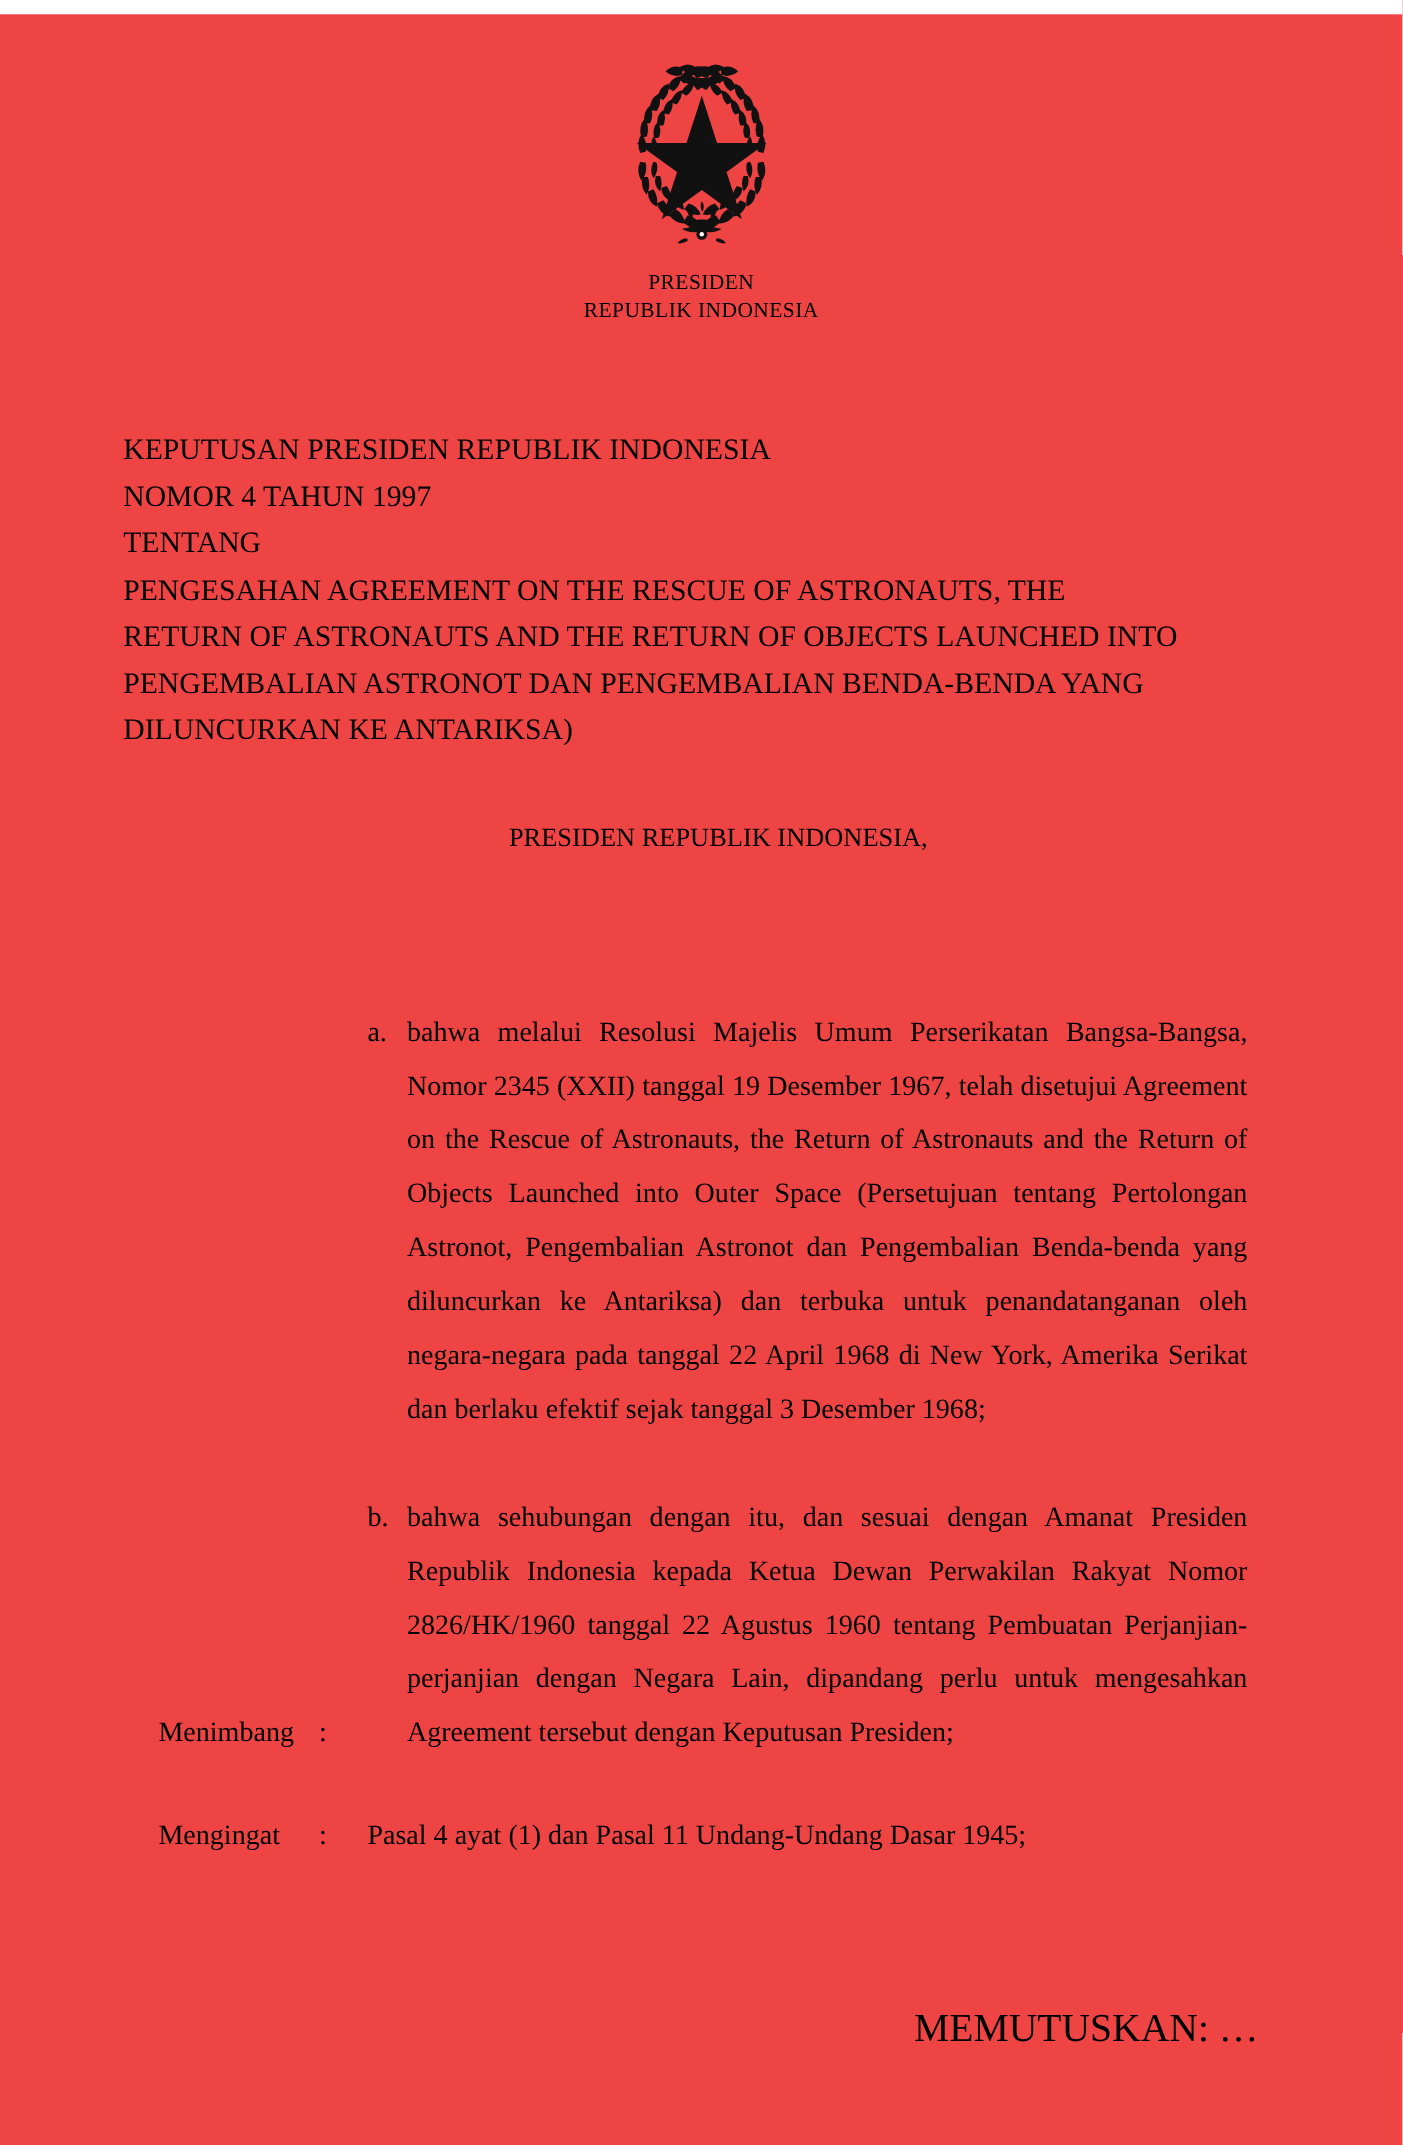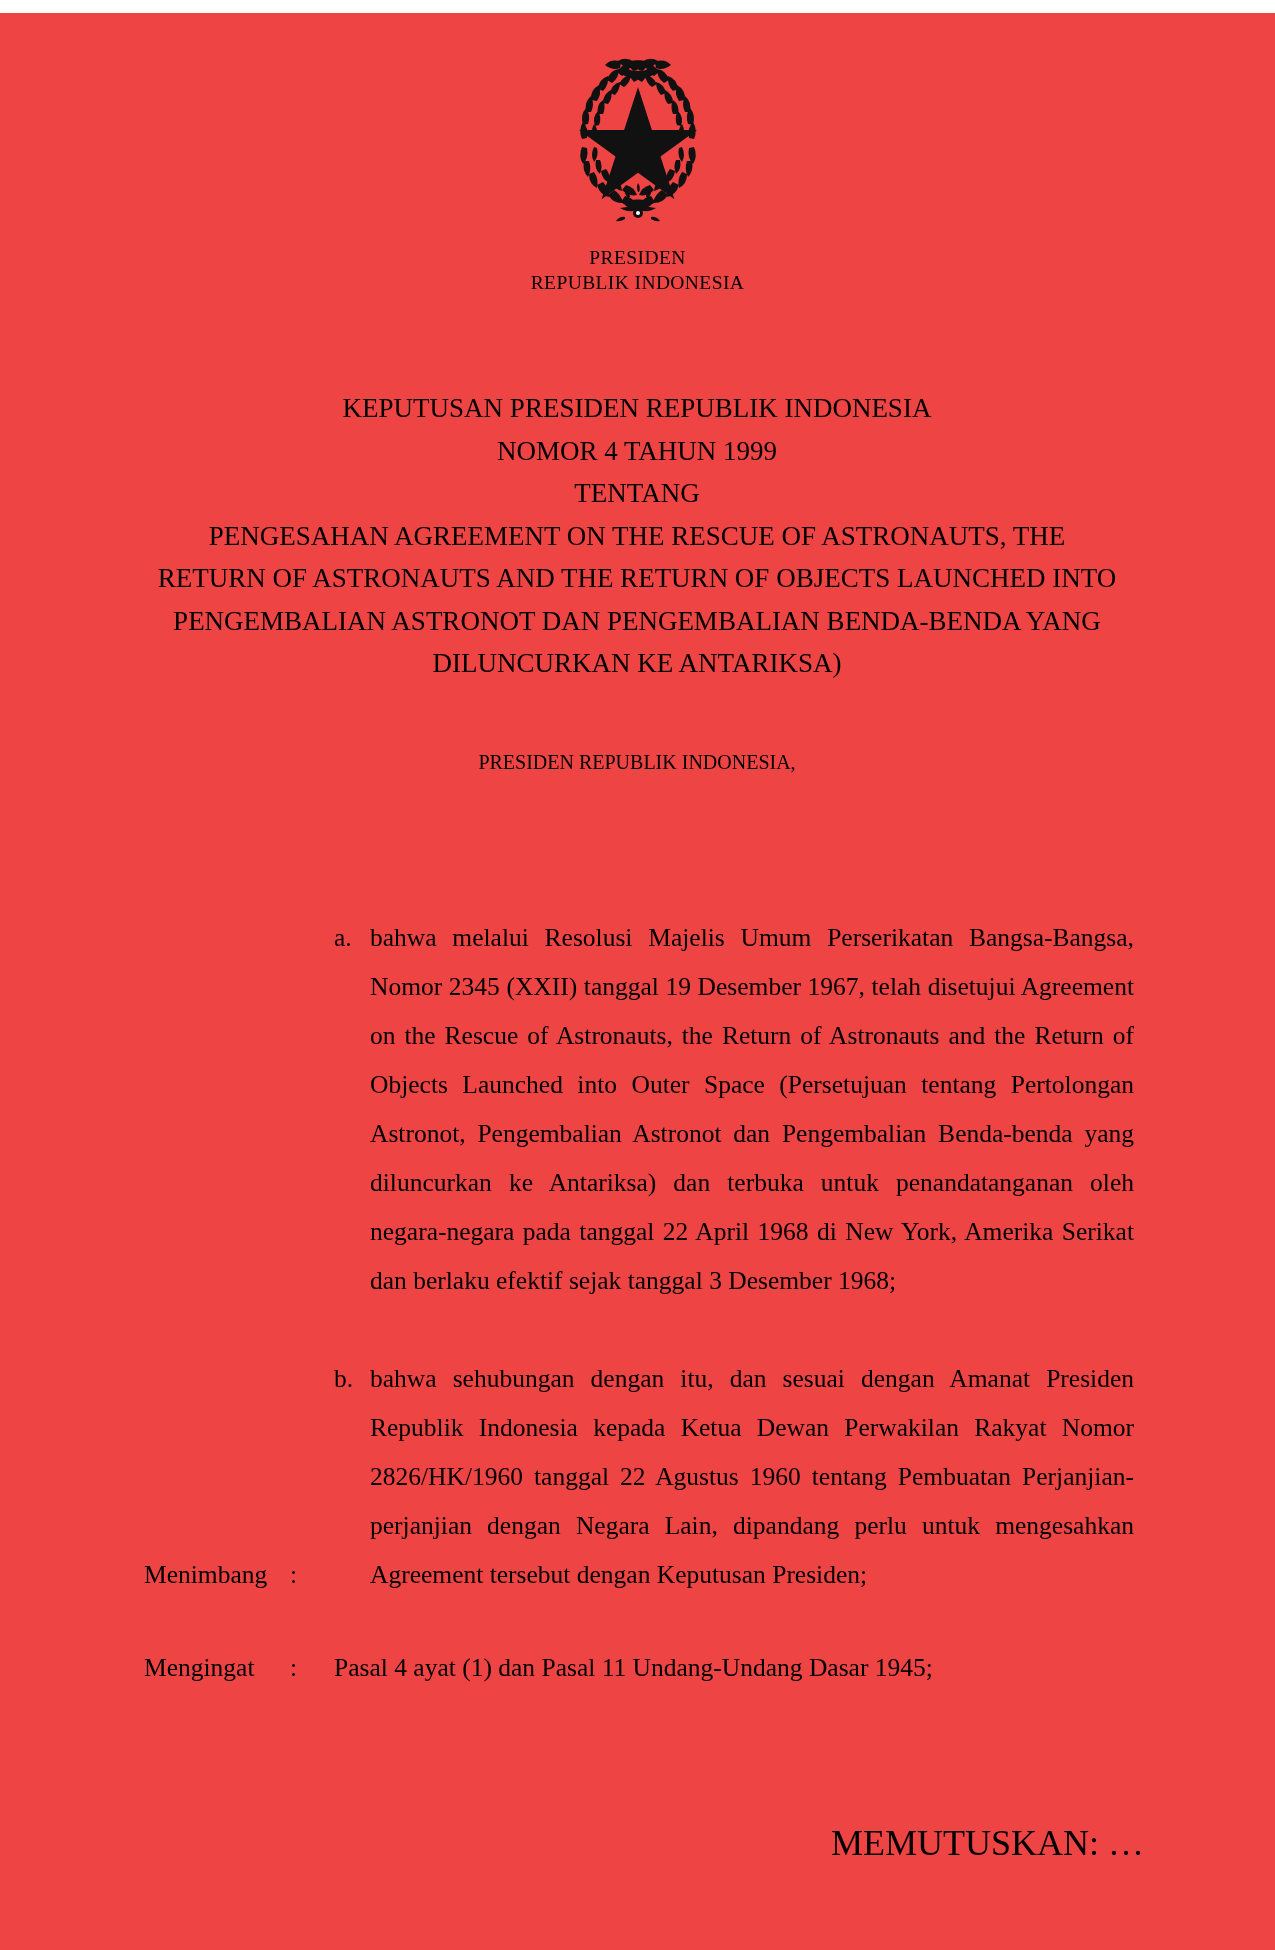--- a/index.html
+++ b/index.html
@@ -49,35 +49,34 @@
     letter-spacing: 0.4px;
   }
   .emblem-caption div { white-space: nowrap; }
 
   
   .title-block {
     position: absolute;
     top: 374px;
     left: 112px;
     width: 1050px;
-    text-align: center;
   }
   .title-block .tline {
     font-size: 27px;
     line-height: 42.5px;
     white-space: nowrap;
   }
 
   .enacting {
     position: absolute;
     top: 728px;
-    left: 112px;
+    left: 128px;
     width: 1050px;
     text-align: center;
-    font-size: 20px;
+    font-size: 24px;
     line-height: 42px;
   }
 
   
   .clause {
     position: absolute;
     left: 144px;
     width: 990px;
     font-size: 25.5px;
     line-height: 49px;
@@ -242,21 +241,21 @@
     </span>
   </div>
 
   <div class="emblem-caption">
     <div>PRESIDEN</div>
     <div>REPUBLIK INDONESIA</div>
   </div>
 
   <div class="title-block">
     <div class="tline">KEPUTUSAN PRESIDEN REPUBLIK INDONESIA</div>
-    <div class="tline">NOMOR 4 TAHUN 1999</div>
+    <div class="tline">NOMOR 4 TAHUN 1997</div>
     <div class="tline">TENTANG</div>
     <div class="tline">PENGESAHAN AGREEMENT ON THE RESCUE OF ASTRONAUTS, THE</div>
     <div class="tline">RETURN OF ASTRONAUTS AND THE RETURN OF OBJECTS LAUNCHED INTO</div>
     <div class="tline">PENGEMBALIAN ASTRONOT DAN PENGEMBALIAN BENDA-BENDA YANG</div>
     <div class="tline">DILUNCURKAN KE ANTARIKSA)</div>
   </div>
 
   <div class="enacting">PRESIDEN REPUBLIK INDONESIA,</div>
 
   <div class="clause" id="considering-clause">

